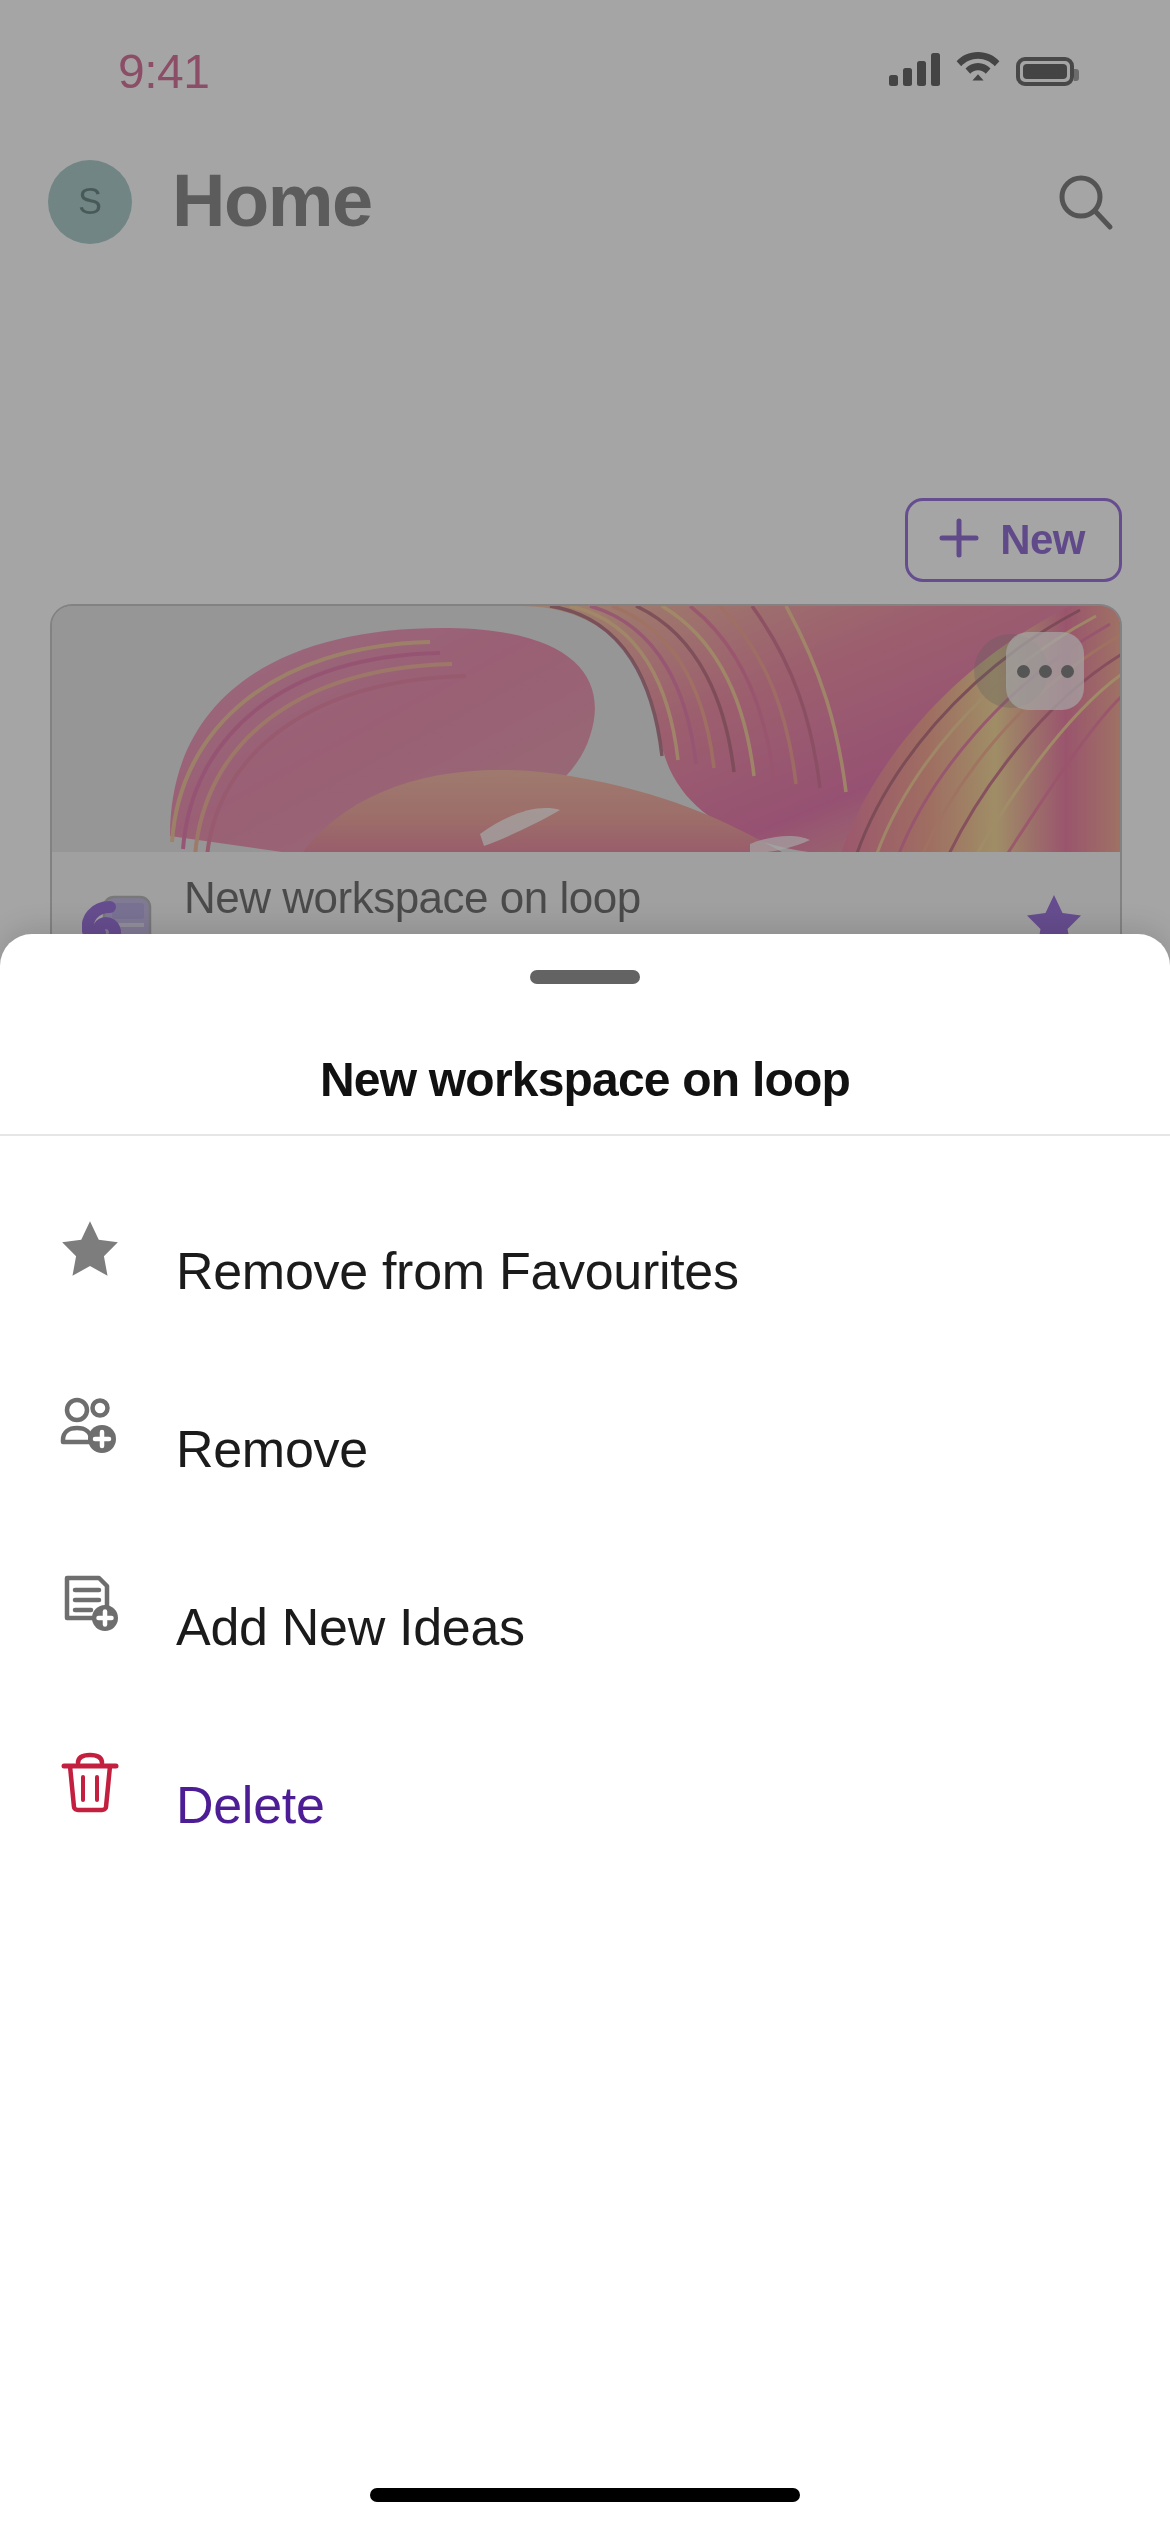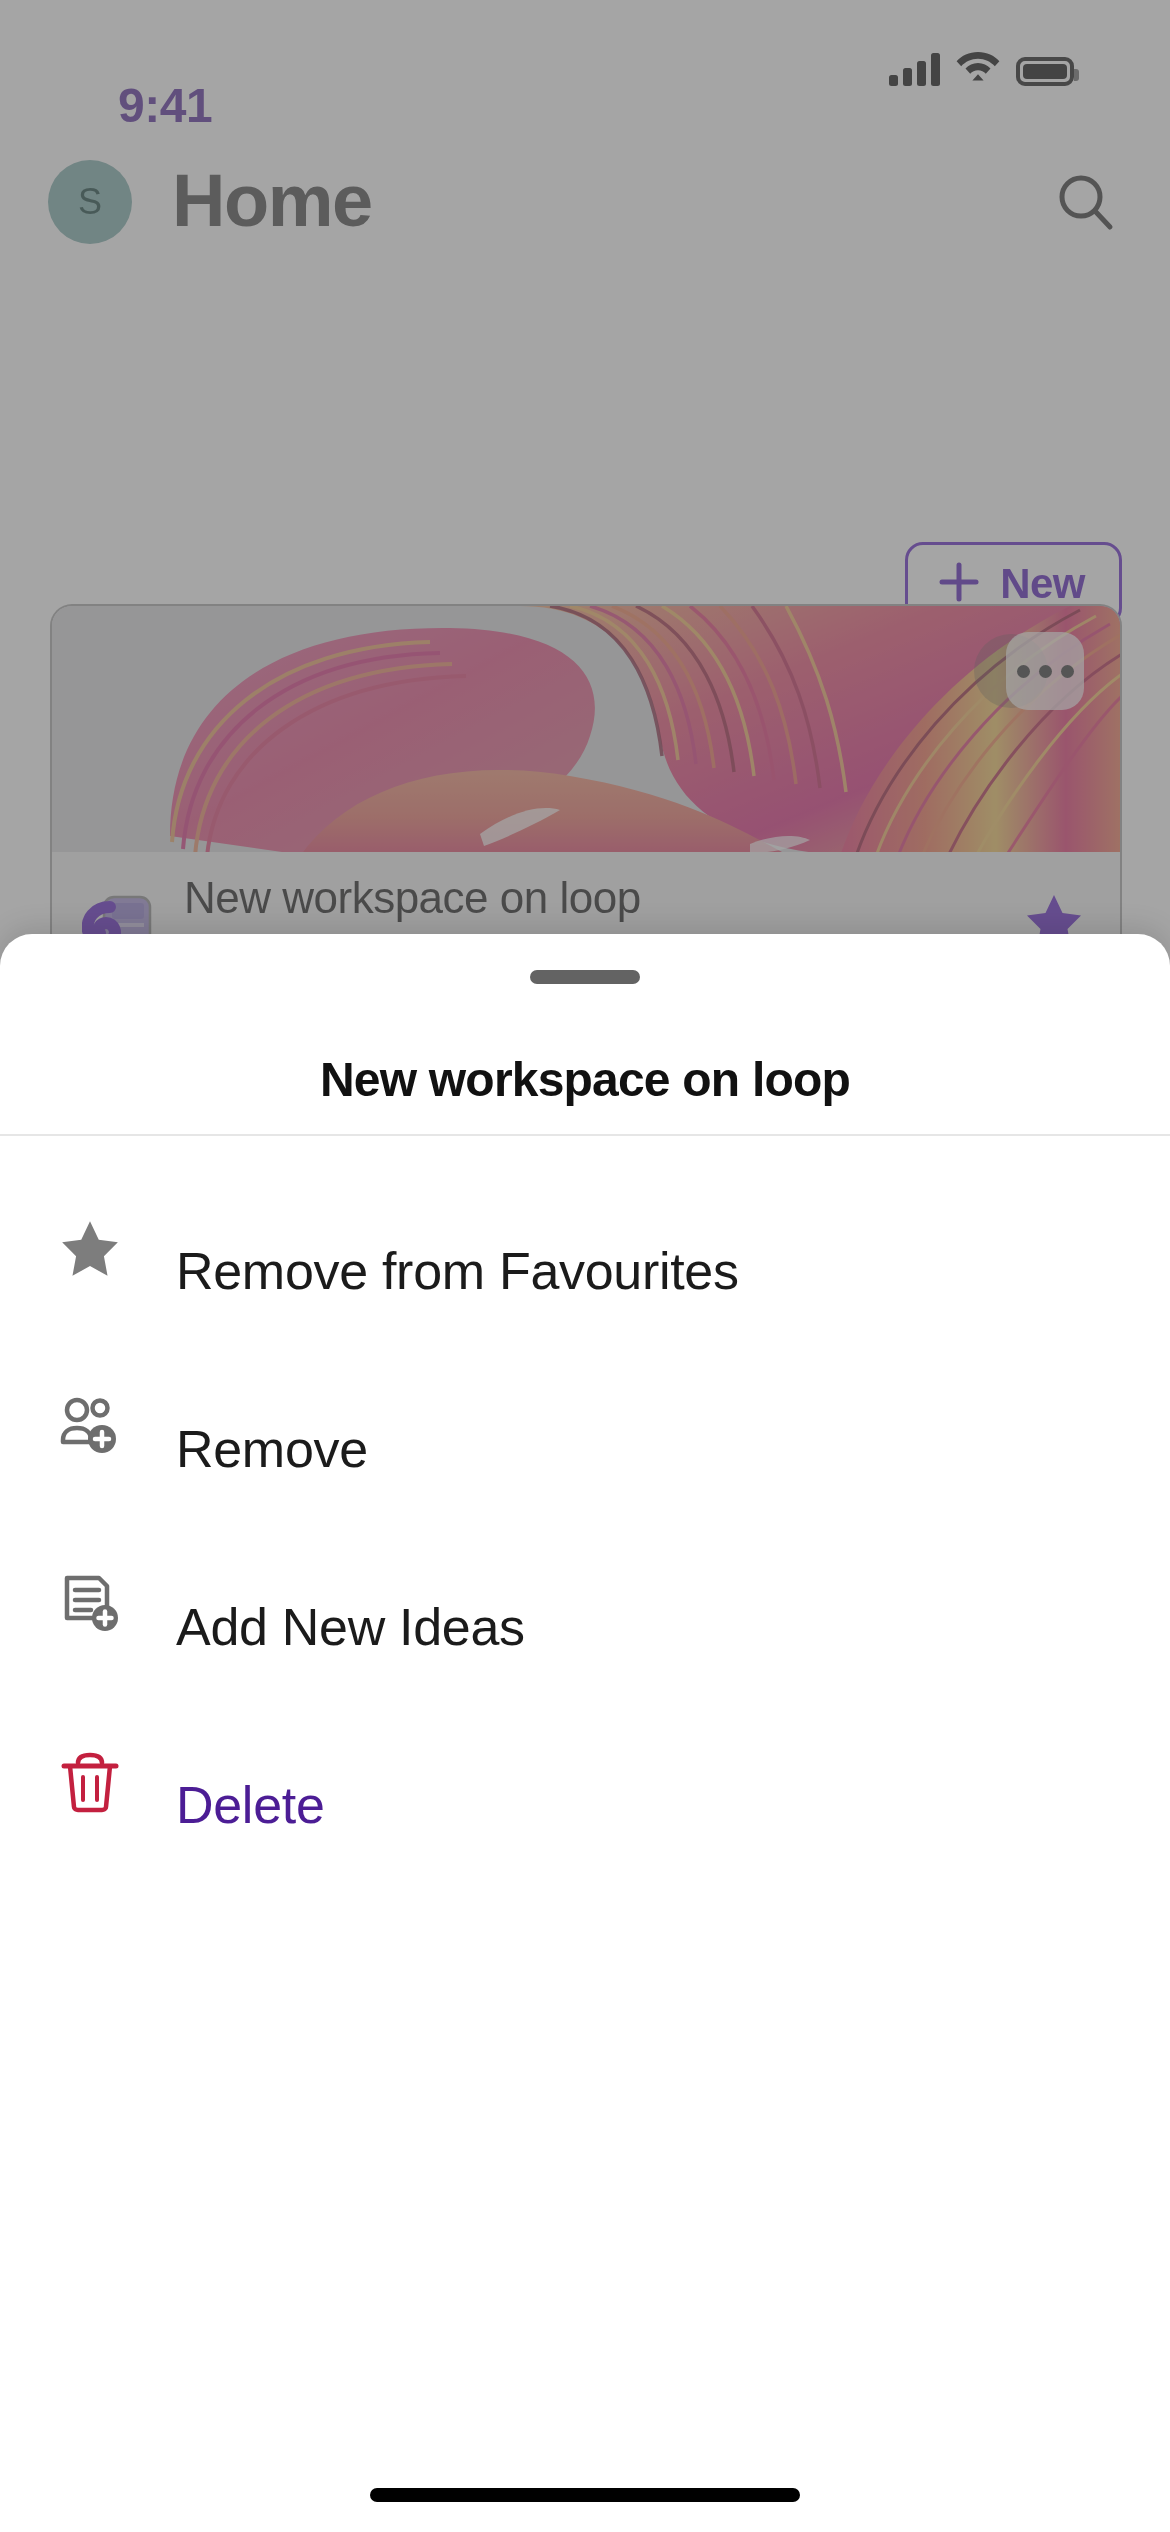--- a/index.html
+++ b/index.html
@@ -39,24 +39,23 @@
     position: absolute;
     top: 0; left: 0; right: 0;
     height: 132px;
     z-index: 10;
   }
   #status-time {
     position: absolute;
     left: 118px;
     top: 44px;
     font-size: 48px;
-    font-weight: bold;
+    font-weight: normal;
     letter-spacing: -0.5px;
-    color: #4c1d95;
-    margin-top: 34px;
+    color: #be185d;
   }
   #status-icons {
     position: absolute;
     right: 96px;
     top: 48px;
     display: flex;
     align-items: flex-end;
     gap: 16px;
     height: 38px;
   }
@@ -158,21 +157,20 @@
     position: absolute;
     top: 498px; right: 48px;
     height: 84px;
     padding: 0 34px 0 26px;
     border: 3px solid #5b19c4;
     border-radius: 18px;
     display: flex;
     align-items: center;
     gap: 16px;
     z-index: 10;
-    margin-top: 44px;
   }
   #new-label {
     font-size: 42px;
     color: #4e12b5;
     font-weight: bold;
     letter-spacing: -0.5px;
   }
 
   
   #card {

